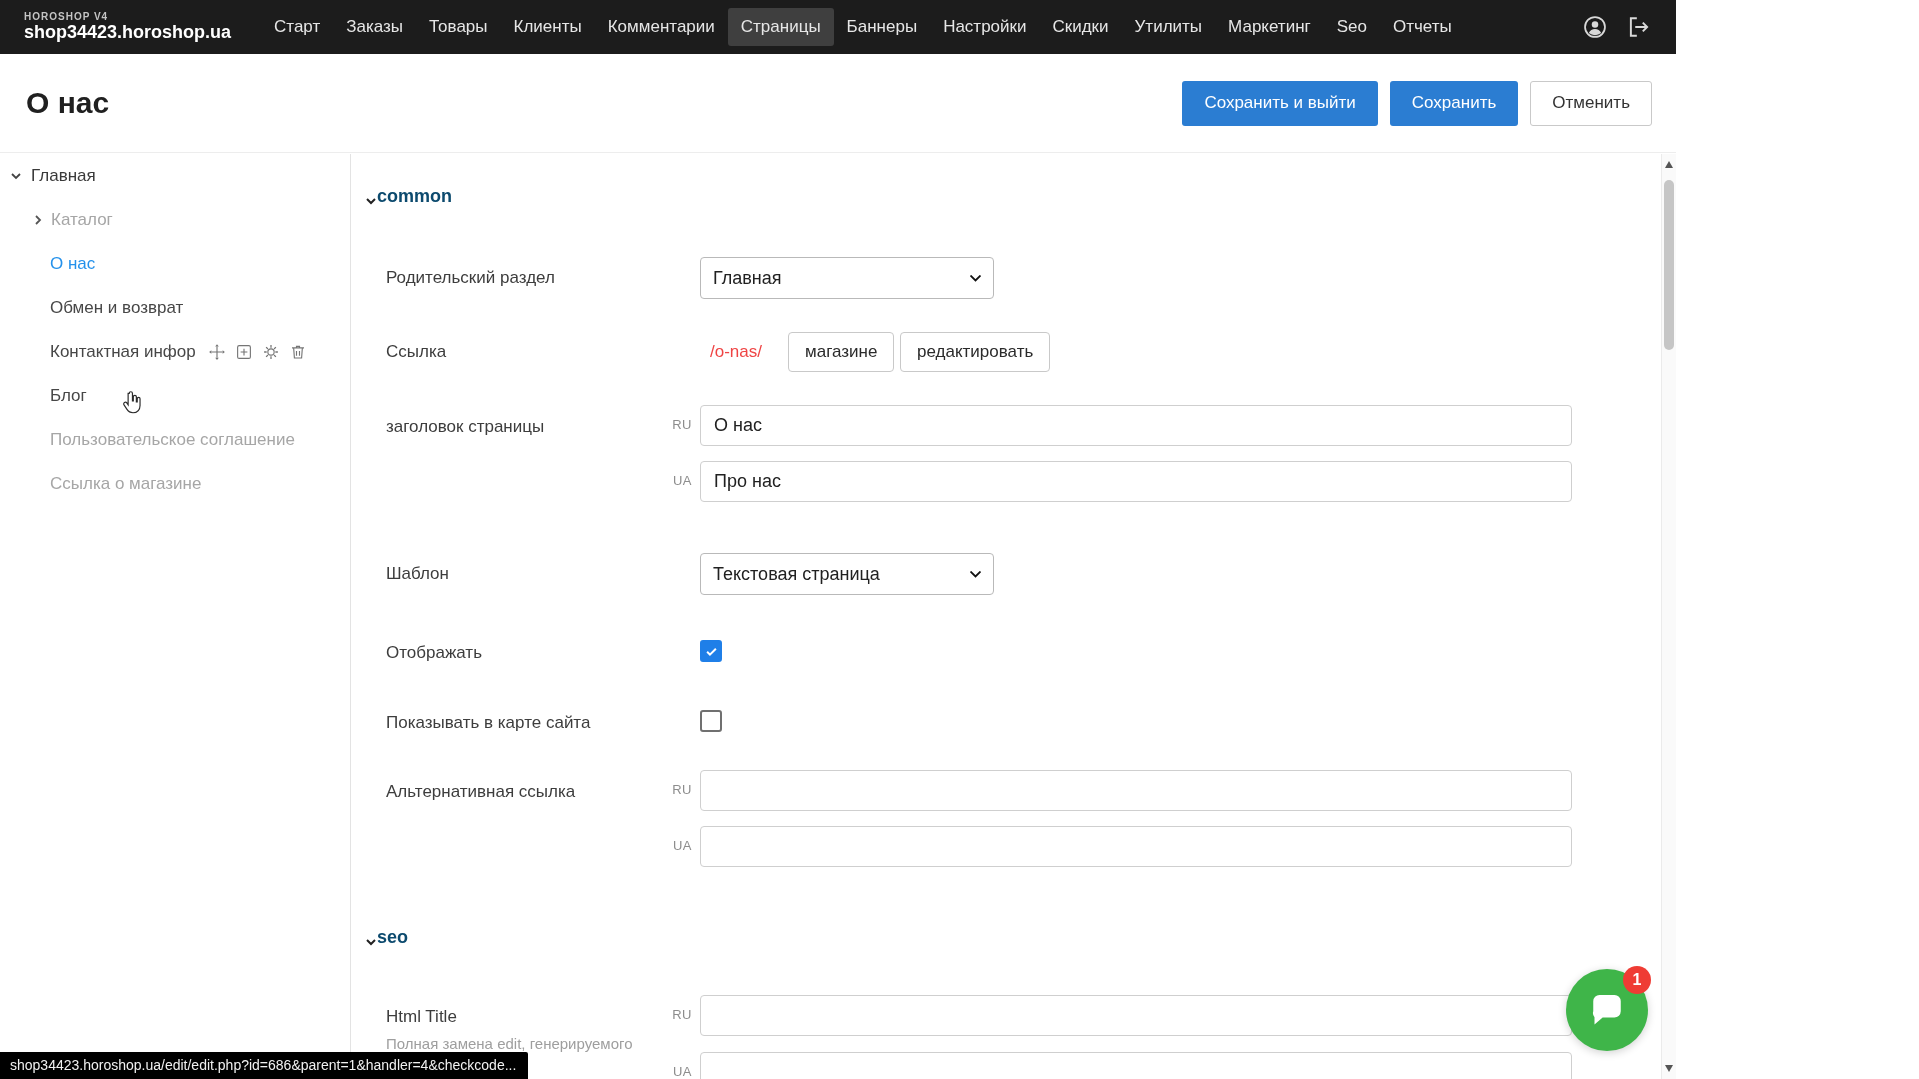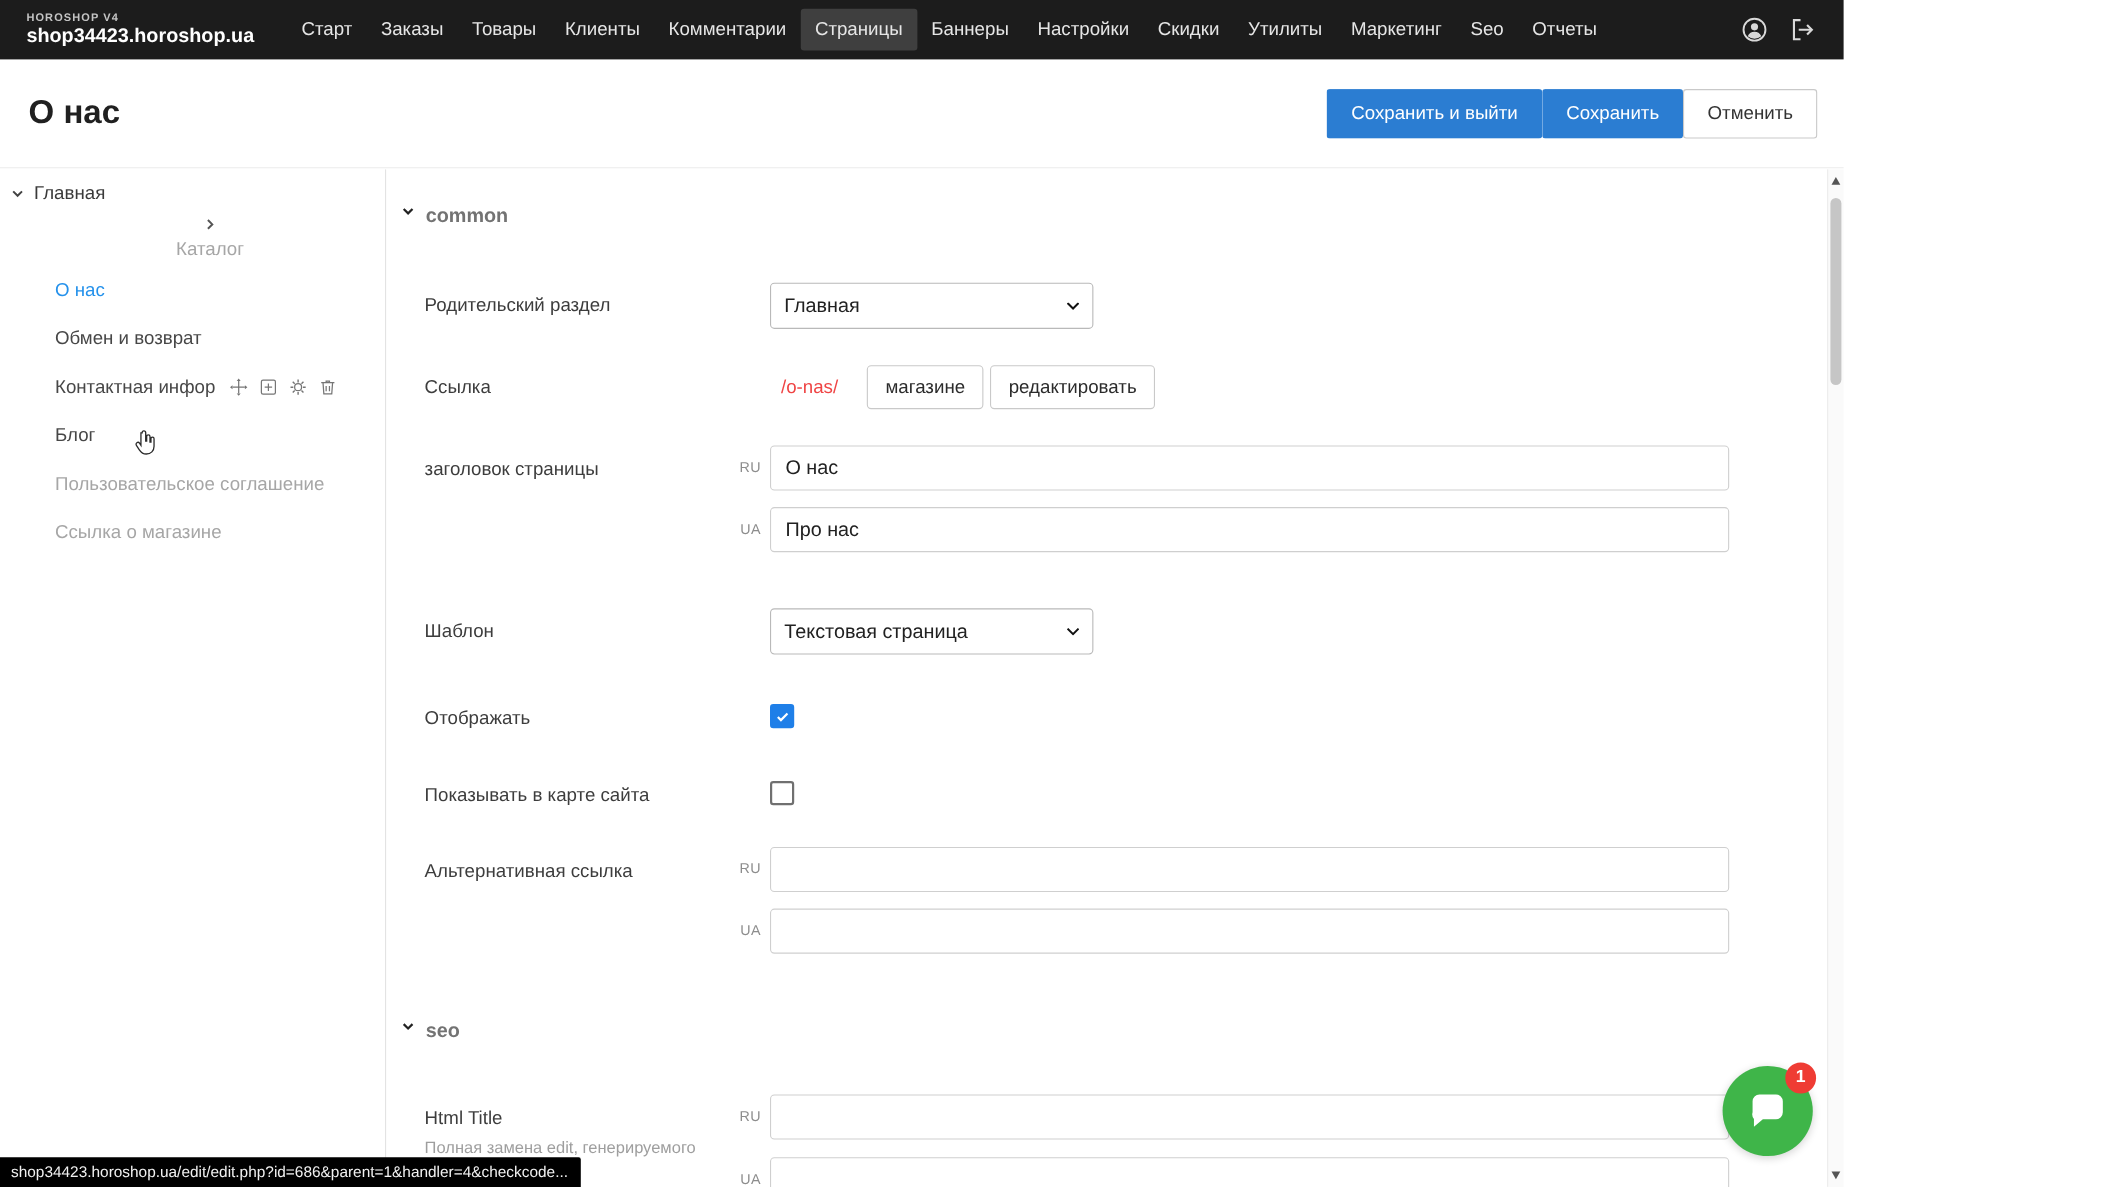--- a/index.html
+++ b/index.html
@@ -16,45 +16,45 @@
   .nav-items { display:flex; align-items:center; font-size:17px; }
   .nav-item { padding:9px 13px; border-radius:3px; cursor:pointer; white-space:nowrap; }
   .nav-item.active { background:#3f3f3f; }
   .nav-right { margin-left:auto; margin-right:24px; display:flex; align-items:center; gap:18px; }
   .nav-icon { width:26px; height:26px; cursor:pointer; display:block; }
 
   
   .header { position:absolute; top:54px; left:0; right:0; height:99px; background:#fff;
             border-bottom:1px solid #ededed; display:flex; align-items:center; z-index:30; }
   .page-title { margin-left:26px; font-size:30px; color:#202020; }
-  .header-buttons { margin-left:auto; margin-right:24px; display:flex; }
+  .header-buttons { margin-left:auto; margin-right:24px; display:flex; gap:12px; }
   .btn { height:45px; display:flex; align-items:center; padding:0 21px; font-size:17px;
          border-radius:3px; cursor:pointer; user-select:none; border:1px solid transparent; }
   .btn-blue { background:var(--accent-blue,#2b7dd2); color:#fff; }
   .btn-white { background:#fff; border-color:#c9c9c9; color:#333; }
 
   
   .sidebar { position:absolute; top:154px; left:0; width:351px; bottom:0;
              border-right:1px solid #e3e3e3; font-size:17px; }
   .tree-row { height:44px; display:flex; align-items:center; cursor:pointer; position:relative; }
   .tree-root { padding-left:10px; gap:9px; color:#3a3a3a; }
   .tree-child { padding-left:50px; color:#474747; }
-  .tree-child.with-chev { padding-left:32px; gap:7px;flex-direction:column; }
+  .tree-child.with-chev { padding-left:32px; gap:7px; }
   .tree-child.muted { color:#a6a6a6; }
   .tree-child.selected { color:var(--link-blue,#2491eb); }
   .chev svg { display:block; }
   .row-icons { display:flex; align-items:center; gap:9px; margin-left:12px; }
   .row-icons svg { display:block; cursor:pointer; }
   .cursor-hand { position:absolute; left:120px; top:236px; z-index:60; pointer-events:none; }
 
   
   .main { position:absolute; left:352px; top:154px; right:15px; bottom:0; background:#fff; overflow:hidden; }
   .abs { position:absolute; }
-  .section-header { display:flex; align-items:flex-start; gap:10px; font-size:18px; font-weight:bold;
-                    color:#737373; cursor:pointer; }
+  .section-header { display:flex; align-items:flex-end; font-size:18px; font-weight:bold;
+                    color:#0c4a6e; cursor:pointer; }
   .flabel { font-size:17px; color:#3d3d3d; white-space:nowrap; }
   .fhint { font-size:15px; color:#9e9e9e; width:300px; white-space:nowrap; overflow:hidden; }
   .lang-badge { font-size:13px; color:#8d8d8d; width:40px; text-align:right; letter-spacing:.5px; }
   .text-input { width:872px; height:41px; border:1px solid #cfcfcf; border-radius:4px;
                 padding:0 13px; font-size:18px; color:#212121; background:#fff;
                 font-family:"Liberation Sans", sans-serif; }
   .select { width:294px; height:42px; border:1px solid #b9b9b9; border-radius:4px; background:#fff;
             display:flex; align-items:center; padding:0 12px; font-size:18px; color:#212121;
             cursor:pointer; justify-content:space-between; }
   .select .sel-chev { margin-left:10px; }

